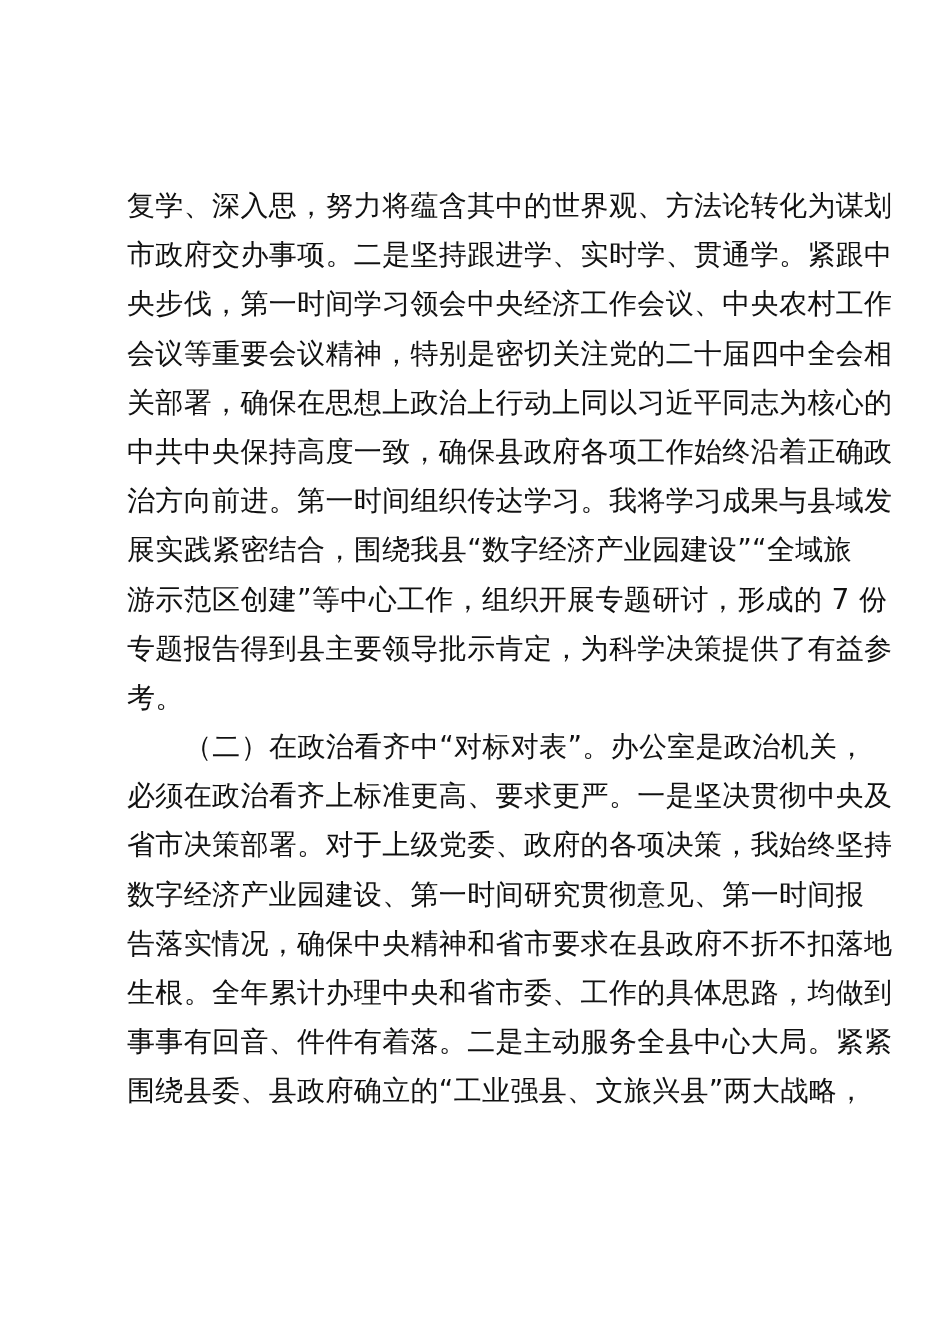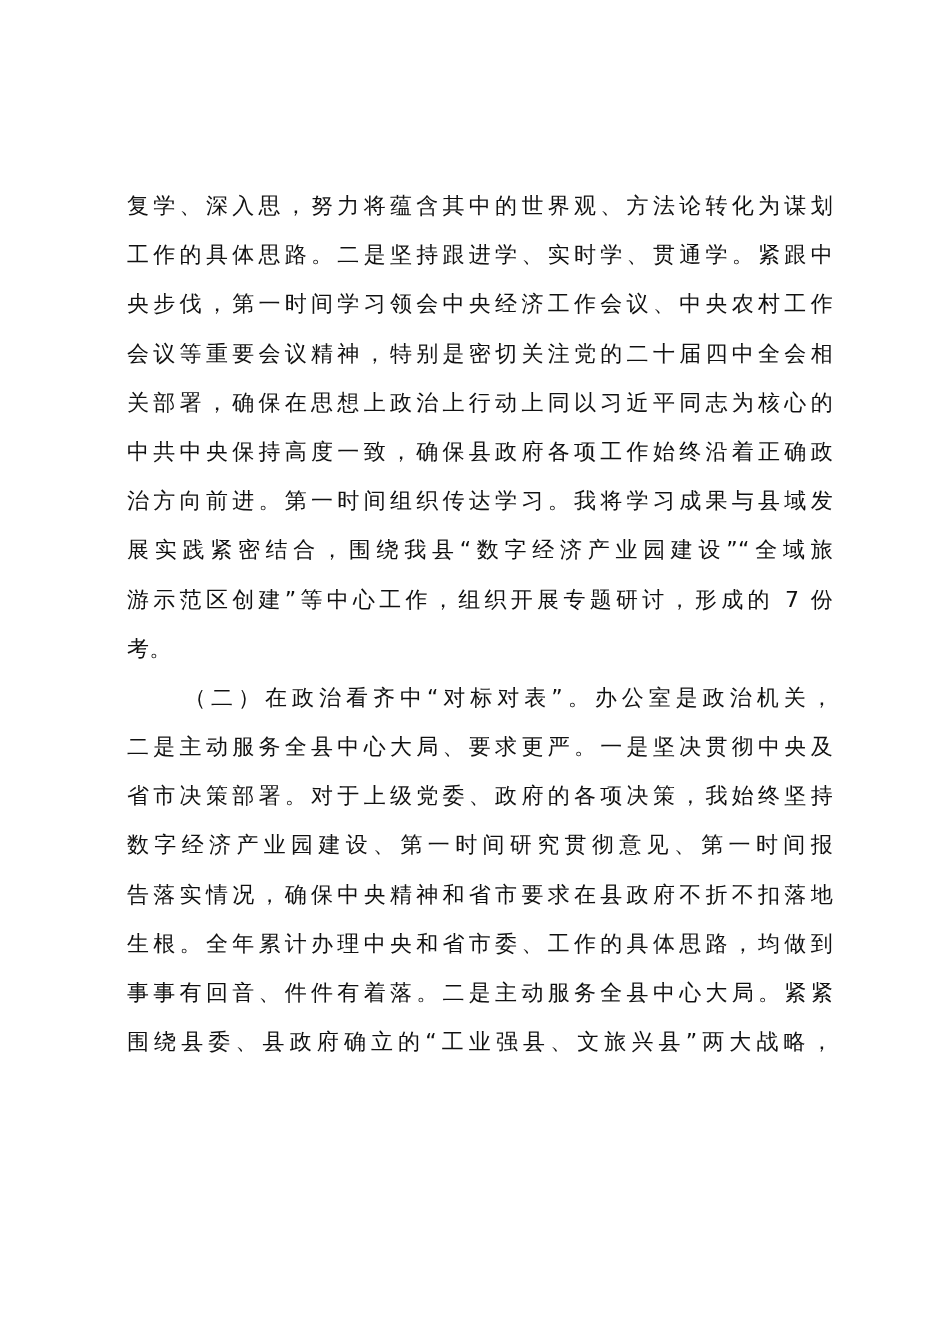--- a/index.html
+++ b/index.html
@@ -20,21 +20,21 @@
       width: 950px;
       height: 1344px;
       background: #ffffff;
     }
     .body-text {
       position: absolute;
       left: 127px;
       top: 181px;
       width: 706px;
       font-family: "DejaVu Sans", "Liberation Sans", sans-serif;
-      font-size: 22px;
+      font-size: 28px;
       line-height: 49.2px;
       color: #111111;
       letter-spacing: 0.35px;
     }
     .line {
       display: block;
       white-space: nowrap;
       height: 49.2px;
       text-align: justify;
       text-align-last: justify;
@@ -46,33 +46,34 @@
       padding-left: 57px;
     }
   </style>
 </head>
 <body>
 
 <div class="page">
   <div class="body-text">
     <div>
       <span class="line">复学、深入思，努力将蕴含其中的世界观、方法论转化为谋划</span>
-      <span class="line">工作的具体思路。二是坚持跟进学、实时学、贯通学。紧跟中</span>
+      <span class="line">市政府交办事项。二是坚持跟进学、实时学、贯通学。紧跟中</span>
       <span class="line">央步伐，第一时间学习领会中央经济工作会议、中央农村工作</span>
       <span class="line">会议等重要会议精神，特别是密切关注党的二十届四中全会相</span>
       <span class="line">关部署，确保在思想上政治上行动上同以习近平同志为核心的</span>
       <span class="line">中共中央保持高度一致，确保县政府各项工作始终沿着正确政</span>
       <span class="line">治方向前进。第一时间组织传达学习。我将学习成果与县域发</span>
       <span class="line">展实践紧密结合，围绕我县“数字经济产业园建设”“全域旅</span>
       <span class="line">游示范区创建”等中心工作，组织开展专题研讨，形成的 7 份</span>
+      <span class="line">专题报告得到县主要领导批示肯定，为科学决策提供了有益参</span>
       <span class="line last">考。</span>
     </div>
     <div>
       <span class="line indent">（二）在政治看齐中“对标对表”。办公室是政治机关，</span>
-      <span class="line">二是主动服务全县中心大局、要求更严。一是坚决贯彻中央及</span>
+      <span class="line">必须在政治看齐上标准更高、要求更严。一是坚决贯彻中央及</span>
       <span class="line">省市决策部署。对于上级党委、政府的各项决策，我始终坚持</span>
       <span class="line">数字经济产业园建设、第一时间研究贯彻意见、第一时间报</span>
       <span class="line">告落实情况，确保中央精神和省市要求在县政府不折不扣落地</span>
       <span class="line">生根。全年累计办理中央和省市委、工作的具体思路，均做到</span>
       <span class="line">事事有回音、件件有着落。二是主动服务全县中心大局。紧紧</span>
       <span class="line">围绕县委、县政府确立的“工业强县、文旅兴县”两大战略，</span>
     </div>
   </div>
 </div>
 

